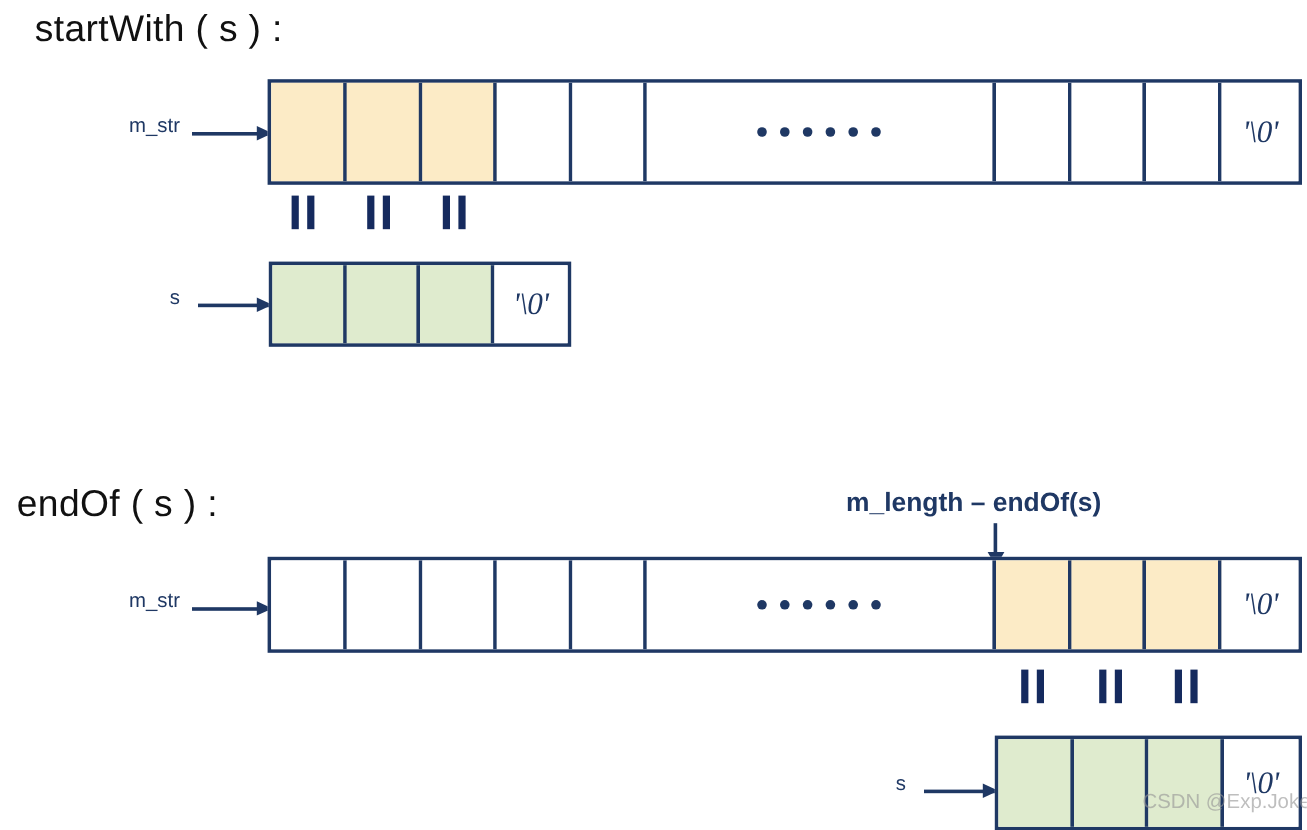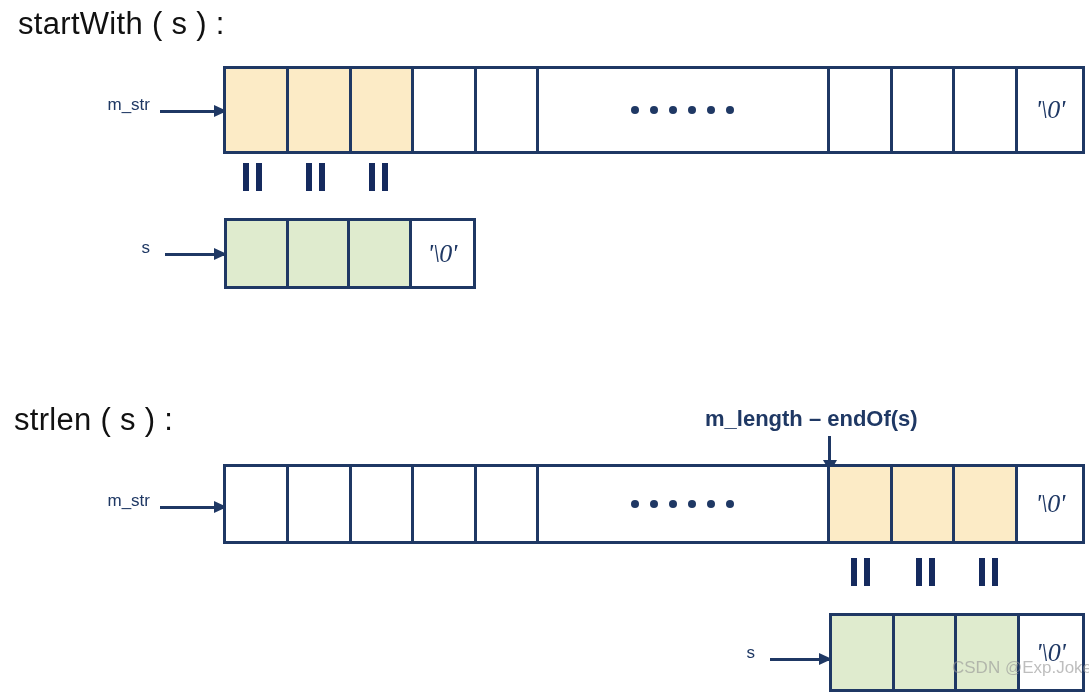--- a/index.html
+++ b/index.html
@@ -134,21 +134,21 @@
     position: absolute;
     color: rgba(150,150,150,0.62);
     font-size: 17px;
     white-space: nowrap;
     pointer-events: none;
   }
 </style>
 </head>
 <body>
 
-<div class="section-title" style="left:18px; top:6px;">startWith ( s ) :</div>
+<div class="section-title" style="left:29px; top:6px;">startWith ( s ) :</div>
 
 <div class="ptr-label" style="left:20px; top:95px; width:130px;">m_str</div>
 <div class="ptr-arrow" style="left:160px; top:110px; width:65px;"></div>
 
 <div class="array" id="arr-startwith-mstr" style="left:223px; top:66px; width:862px; height:88px;">
     <div class="cell yellow" style="width: 63px;"></div>
     <div class="cell yellow" style="width: 63px;"></div>
     <div class="cell yellow" style="width: 63px;"></div>
     <div class="cell" style="width: 63px;"></div>
     <div class="cell" style="width: 62px;"></div>
@@ -188,21 +188,21 @@
 
 <div class="array" id="arr-startwith-s" style="left:224px; top:218px; width:252px; height:71px;">
     <div class="cell green" style="width: 63px;"></div>
     <div class="cell green" style="width: 63px;"></div>
     <div class="cell green" style="width: 63px;"></div>
     <div class="cell" style="width: 63px;">
       <span class="cell-text">'\0'</span>
     </div>
   </div>
 
-<div class="section-title" style="left:14px; top:402px;">strlen ( s ) :</div>
+<div class="section-title" style="left:14px; top:402px;">endOf ( s ) :</div>
 
 <div class="annot" style="left:705px; top:406px;">m_length – endOf(s)</div>
 <div class="annot-arrow" style="left:828px; top:436px; height:26px;"></div>
 
 <div class="ptr-label" style="left:20px; top:491px; width:130px;">m_str</div>
 <div class="ptr-arrow" style="left:160px; top:506px; width:65px;"></div>
 
 <div class="array" id="arr-endof-mstr" style="left:223px; top:464px; width:862px; height:80px;">
     <div class="cell" style="width: 63px;"></div>
     <div class="cell" style="width: 63px;"></div>

